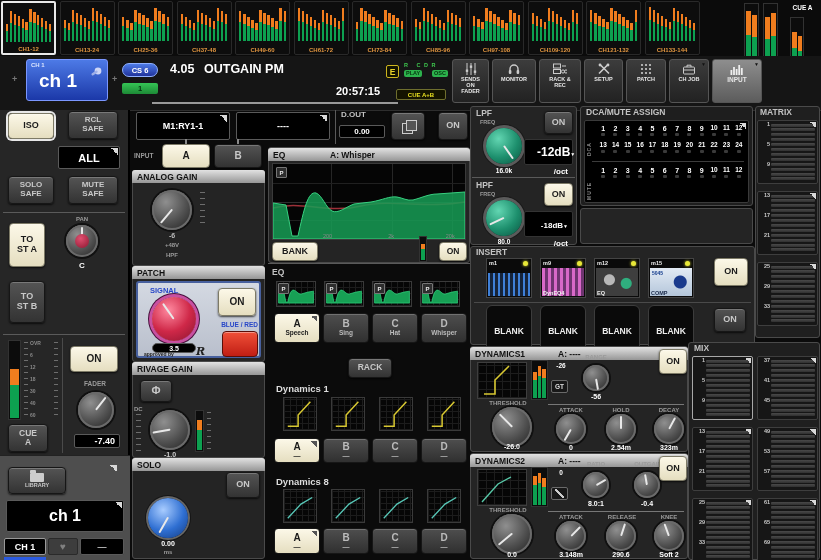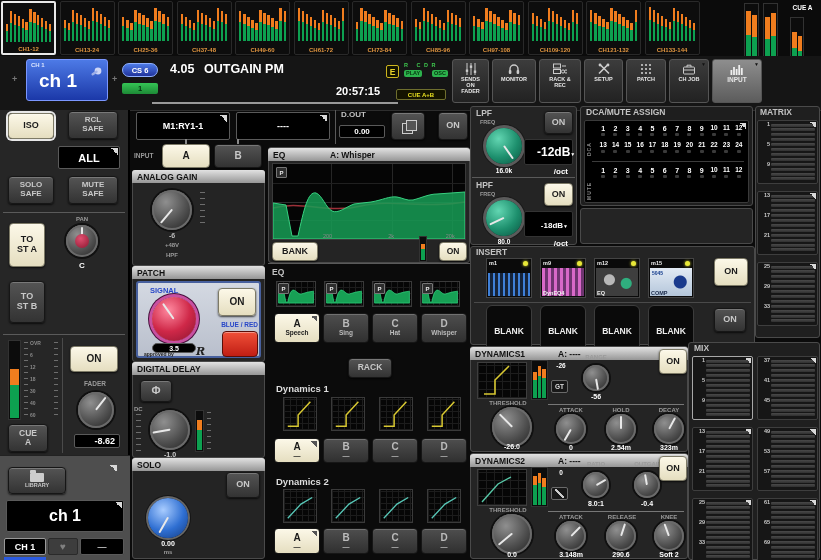--- a/index.html
+++ b/index.html
@@ -518,21 +518,21 @@
     <div class="vticks" style="left:54px;top:232px;width:4px;height:76px;"></div>
     <div class="btn" style="left:8px;top:314px;width:40px;height:28px;font-size:8.5px;">CUE
 A</div>
     <div class="vr" style="left:62px;top:228px;height:115px;background:#4a4a4a;"></div>
     <div class="btn lit" style="left:70px;top:236px;width:48px;height:26px;font-size:10px;">ON</div>
     <div class="lbl" style="left:74px;top:270px;width:42px;font-size:6.5px;">FADER</div>
     <div class="knob" style="left:78px;top:282px;width:36px;height:36px;--a:38deg;">
         <i></i>
       </div>
     <div class="disp" style="left:74px;top:324px;width:46px;height:14px;display:flex;align-items:center;justify-content:flex-end;padding-right:4px;font-size:9px;font-weight:bold;">
-      <span>-8.62</span>
+      <span>-7.40</span>
     </div>
 
     <div class="abs" style="left:0;top:345px;width:130px;height:105px;background:#4e4e4e;border-top:1px solid #222;">
       <div class="btn" style="left:8px;top:11px;width:58px;height:27px;font-size:5.5px;flex-direction:column;gap:1px;">
         <span style="display:block;width:14px;height:9px;background:#ccc;border-radius:1px;position:relative;"><span style="position:absolute;left:0;top:-3px;width:6px;height:3px;background:#ccc;border-radius:1px 1px 0 0;"></span></span>
         <span>LIBRARY</span>
       </div>
       <span class="corner" style="left:110px;top:9px;"></span>
       <div class="disp" style="left:6px;top:44px;width:118px;height:32px;display:flex;align-items:center;justify-content:center;font-size:16px;font-weight:bold;">
         <span>ch 1</span>
@@ -597,21 +597,21 @@
       <span>3.5</span>
     </div>
     <span class="abs" style="left:6px;bottom:-1px;font-size:5px;color:#222;font-weight:bold;">approved by</span>
     <span class="abs" style="left:58px;bottom:-2px;font-size:11px;color:#222;font-family:'DejaVu Serif',serif;font-style:italic;font-weight:bold;">R</span>
     <div class="btn lit" style="left:80px;top:5px;width:38px;height:28px;font-size:10px;">ON</div>
     <div class="bluetxt" style="left:64px;top:38px;width:56px;font-size:6.5px;text-align:right;">BLUE / RED</div>
     <div class="redbtn" style="left:84px;top:48px;width:34px;height:24px;"></div>
   </div>
 
   <div class="panel" style="left:132px;top:362px;width:133px;height:96px;"></div>
-  <div class="shead" style="left:132px;top:362px;width:133px;">DIGITAL DELAY</div>
+  <div class="shead" style="left:132px;top:362px;width:133px;">RIVAGE GAIN</div>
   <div class="btn" style="left:140px;top:380px;width:32px;height:22px;font-size:11px;">Φ</div>
   <div class="lbl" style="left:134px;top:406px;width:18px;text-align:left;">DC</div>
   <div class="vticks" style="left:136px;top:414px;width:5px;height:38px;"></div>
   <div class="knob" style="left:150px;top:410px;width:40px;height:40px;--a:-100deg;">
       <i></i>
     </div>
   <div class="val" style="left:150px;top:451px;width:40px;color:#ccc;">-1.0</div>
   <div class="vmeter" style="left:195px;top:410px;width:9px;height:42px;">
       <i style="height:78%"></i>
     </div>
@@ -719,21 +719,21 @@
       <div class="bank">
         <span class="bk">C</span>
         <span class="sub">—</span>
       </div>
       <div class="bank">
         <span class="bk">D</span>
         <span class="sub">—</span>
       </div>
     </div>
 
-  <div class="dtitle" style="left:276px;top:476px;font-size:9.5px;color:#ddd;">Dynamics 2</div>
+  <div class="dtitle" style="left:276px;top:476px;font-size:9.5px;color:#ddd;">Dynamics 8</div>
   <div id="d2thumbs" class="thumbrow" style="left:283px;top:489px;gap:14px;">
       <div class="thumb" style="position:relative;width:34px;height:34px;"><svg width="32" height="32" viewBox="0 0 34 34">
           <path d="M4,30 L18,15 L30,8" stroke="#58c8b8" stroke-width="1.4" fill="none"></path>
         </svg></div>
       <div class="thumb" style="position:relative;width:34px;height:34px;"><svg width="32" height="32" viewBox="0 0 34 34">
           <path d="M4,30 L18,15 L30,8" stroke="#58c8b8" stroke-width="1.4" fill="none"></path>
         </svg></div>
       <div class="thumb" style="position:relative;width:34px;height:34px;"><svg width="32" height="32" viewBox="0 0 34 34">
           <path d="M4,30 L18,15 L30,8" stroke="#58c8b8" stroke-width="1.4" fill="none"></path>
         </svg></div>

